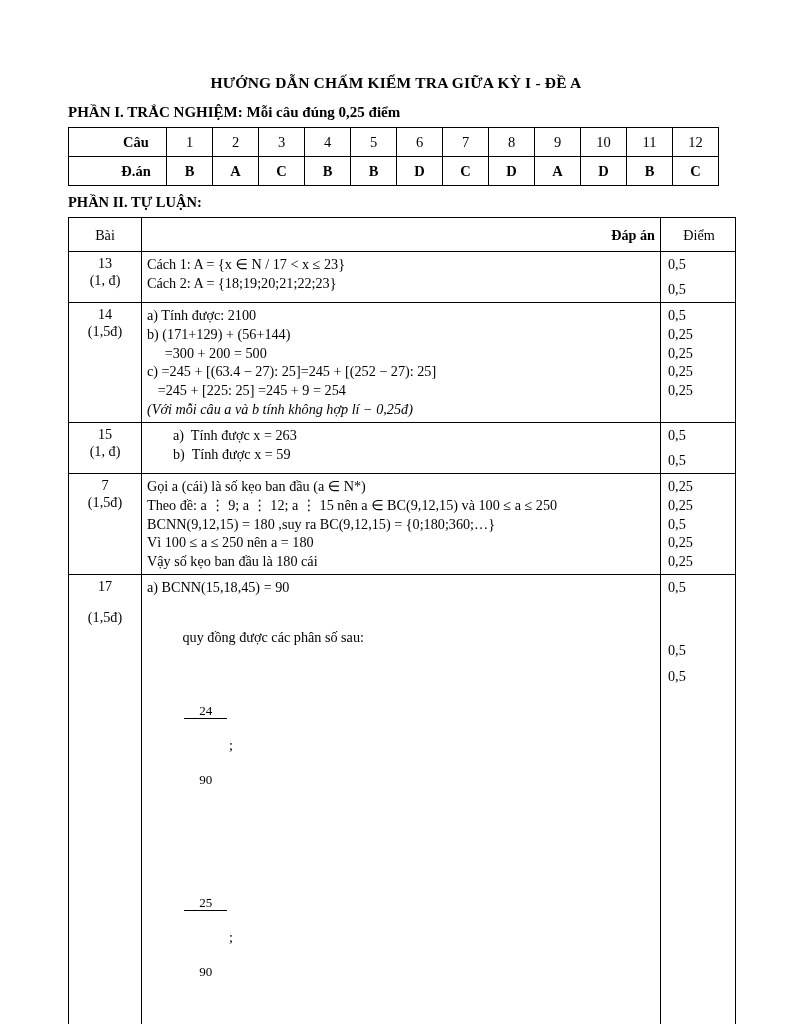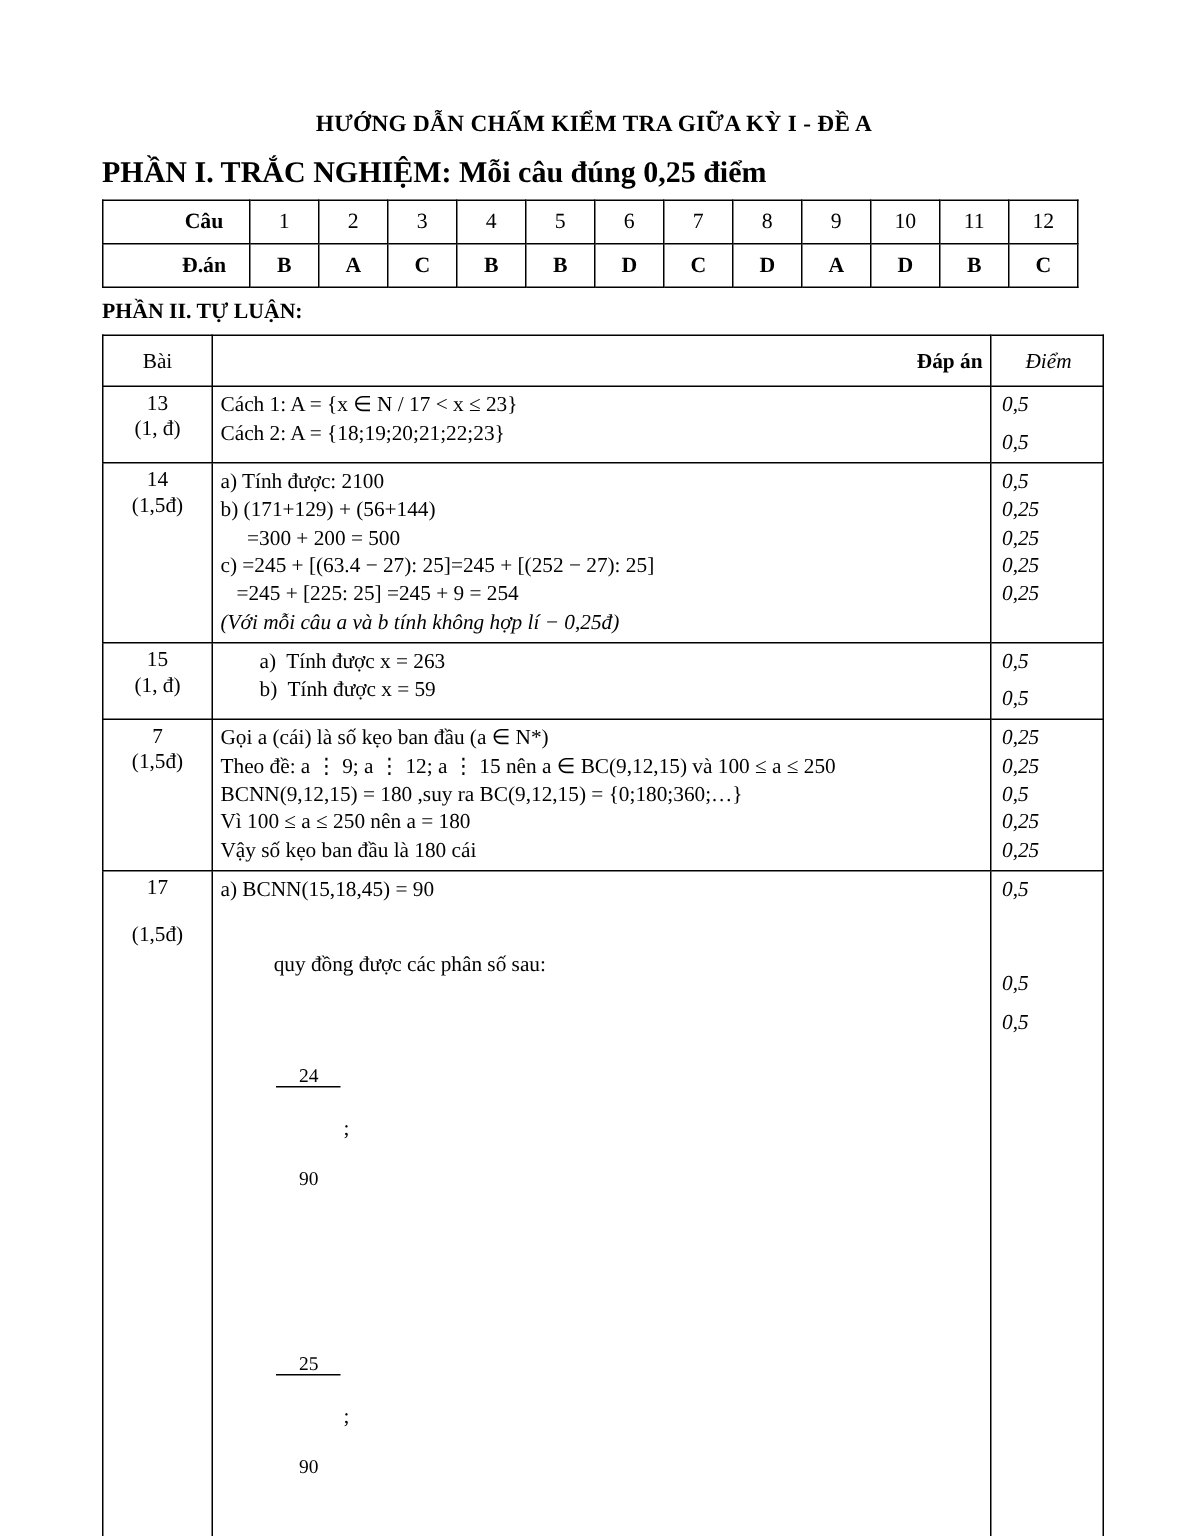--- a/index.html
+++ b/index.html
@@ -23,21 +23,21 @@
   }
   .doc-title {
     text-align: center;
     font-weight: bold;
     font-size: 15.5px;
     letter-spacing: 0.2px;
     margin: 18px 0 0 0;
   }
   .section-heading {
     font-weight: bold;
-    font-size: 20px;
+    font-size: 15px;
     margin: 12px 0 6px 8px;
   }
   .section-heading-2 {
     font-weight: bold;
     font-size: 14.5px;
     margin: 8px 0 6px 8px;
   }
 
   
   table.mc {
@@ -79,21 +79,20 @@
     width: 62px;
     text-align: center;
   }
   table.essay td.col-ans {
     width: 508px;
   }
   table.essay td.col-diem {
     width: 62px;
     text-align: left;
     padding-left: 7px;
-    font-style: italic;
   }
   table.essay tr.head td {
     text-align: center;
     height: 26px;
     vertical-align: middle;
     padding-top: 4px;
   }
   table.essay tr.head td.col-ans { text-align: right; font-weight: bold; }
   .bai-num { display: block; text-align: center; }
   .bai-pts { display: block; }

